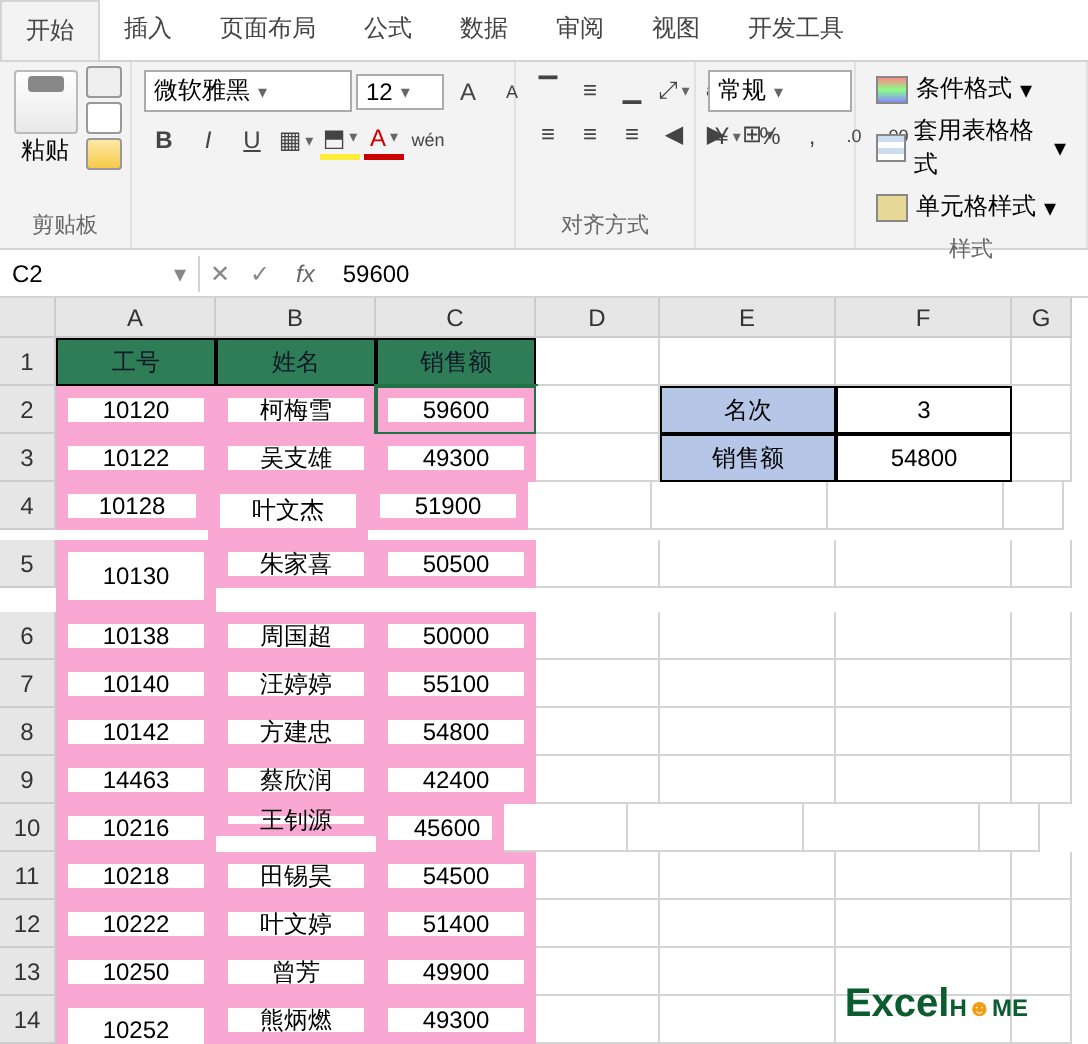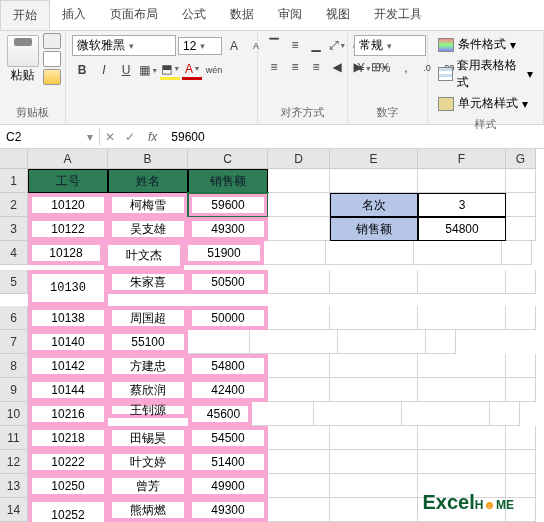--- a/index.html
+++ b/index.html
@@ -29,21 +29,21 @@
 .fx-btn{padding:0 8px;font-style:italic;color:#666}
 .formula-input{flex:1;padding:2px 6px}
 .grid{position:relative}
 .col-headers{display:flex}
 .corner{width:28px;height:20px;background:#e6e6e6;border-right:1px solid #ccc;border-bottom:1px solid #ccc}
 .col-h{height:20px;background:#e6e6e6;border-right:1px solid #ccc;border-bottom:1px solid #ccc;text-align:center;line-height:20px;color:#333}
 .row{display:flex}
 .row-h{width:28px;background:#e6e6e6;border-right:1px solid #ccc;border-bottom:1px solid #ccc;text-align:center;color:#333;display:flex;align-items:center;justify-content:center}
 .cell{border-right:1px solid #d4d4d4;border-bottom:1px solid #d4d4d4;padding:2px 4px;display:flex;align-items:center;background:#fff}
 .hdr{background:#2e7d56;color:#0f172a;justify-content:center;font-weight:normal;border:1px solid #000}
-.dc{border:4px solid #f9a8d4;justify-content:center}
+.dc{border:6px solid #f9a8d4;justify-content:center}
 .lk{border:1px solid #000;background:#b5c6e7;justify-content:center}
 .lv{border:1px solid #000;justify-content:center}
 .selected{outline:2px solid #217346;outline-offset:-1px}
 .logo{position:absolute;bottom:8px;right:30px;font-size:20px;font-weight:bold;color:#0b5c2e;font-family:Arial}
 .logo .h{color:#0b5c2e}
 .logo .o{color:#f39c12}
 .dd-arrow::after{content:"▾";font-size:8px;margin-left:2px;color:#666}
 .b{font-weight:bold}.i{font-style:italic}.u{text-decoration:underline}
 </style>
 </head>
@@ -130,21 +130,20 @@
           <span class="dd">▾</span>
         </div>
       <div style="display:flex;gap:1px">
         <div class="btn dd-arrow">¥</div>
         <div class="btn">%</div>
         <div class="btn">,</div>
         <div class="btn" style="font-size:9px">.0</div>
         <div class="btn" style="font-size:9px">.00</div>
       </div>
     </div>
-    <div class="group-label">数字</div>
   </div>
 
   <div class="group" style="flex:1">
     <div class="group-body style-col">
       <div class="style-btn">
           <div class="sicon" style="background:linear-gradient(#f88,#8f8,#88f)"></div>
           <span>条件格式</span>
           <span class="dd">▾</span>
         </div>
       <div class="style-btn">
@@ -220,60 +219,61 @@
         <div class="cell dc" style="width: 76px; height: 24px;">10128</div>
         <div class="cell dc" style="width: 80px; height: 29px;">叶文杰</div>
         <div class="cell dc" style="width: 80px; height: 24px;">51900</div>
         <div class="cell " style="width: 62px; height: 24px;"></div>
         <div class="cell " style="width: 88px; height: 24px;"></div>
         <div class="cell " style="width: 88px; height: 24px;"></div>
         <div class="cell " style="width: 30px; height: 24px;"></div>
       </div>
       <div class="row">
         <div class="row-h" style="height: 24px;">5</div>
-        <div class="cell dc" style="width: 80px; height: 36px; font-family: Liberation Mono, monospace;">10130</div>
+        <div class="cell dc" style="width: 80px; height: 36px;">10130</div>
         <div class="cell dc" style="width: 80px; height: 24px;">朱家喜</div>
         <div class="cell dc" style="width: 80px; height: 24px;">50500</div>
         <div class="cell " style="width: 62px; height: 24px;"></div>
         <div class="cell " style="width: 88px; height: 24px;"></div>
         <div class="cell " style="width: 88px; height: 24px;"></div>
         <div class="cell " style="width: 30px; height: 24px;"></div>
       </div>
       <div class="row">
         <div class="row-h" style="height: 24px;">6</div>
         <div class="cell dc" style="width: 80px; height: 24px;">10138</div>
         <div class="cell dc" style="width: 80px; height: 24px;">周国超</div>
         <div class="cell dc" style="width: 80px; height: 24px;">50000</div>
         <div class="cell " style="width: 62px; height: 24px;"></div>
         <div class="cell " style="width: 88px; height: 24px;"></div>
         <div class="cell " style="width: 88px; height: 24px;"></div>
         <div class="cell " style="width: 30px; height: 24px;"></div>
       </div>
       <div class="row">
         <div class="row-h" style="height: 24px;">7</div>
         <div class="cell dc" style="width: 80px; height: 24px;">10140</div>
+        <div class="cell dc" style="width: 80px; height: 24px;">汪婷婷</div>
         <div class="cell dc" style="width: 80px; height: 24px;">55100</div>
         <div class="cell " style="width: 62px; height: 24px;"></div>
         <div class="cell " style="width: 88px; height: 24px;"></div>
         <div class="cell " style="width: 88px; height: 24px;"></div>
         <div class="cell " style="width: 30px; height: 24px;"></div>
       </div>
       <div class="row">
         <div class="row-h" style="height: 24px;">8</div>
         <div class="cell dc" style="width: 80px; height: 24px;">10142</div>
         <div class="cell dc" style="width: 80px; height: 24px;">方建忠</div>
         <div class="cell dc" style="width: 80px; height: 24px;">54800</div>
         <div class="cell " style="width: 62px; height: 24px;"></div>
         <div class="cell " style="width: 88px; height: 24px;"></div>
         <div class="cell " style="width: 88px; height: 24px;"></div>
         <div class="cell " style="width: 30px; height: 24px;"></div>
       </div>
       <div class="row">
         <div class="row-h" style="height: 24px;">9</div>
-        <div class="cell dc" style="width: 80px; height: 24px;">10144</div>
+        <div class="cell dc" style="width: 80px; height: 24px;">14463</div>
         <div class="cell dc" style="width: 80px; height: 24px;">蔡欣润</div>
         <div class="cell dc" style="width: 80px; height: 24px;">42400</div>
         <div class="cell " style="width: 62px; height: 24px;"></div>
         <div class="cell " style="width: 88px; height: 24px;"></div>
         <div class="cell " style="width: 88px; height: 24px;"></div>
         <div class="cell " style="width: 30px; height: 24px;"></div>
       </div>
       <div class="row">
         <div class="row-h" style="height: 24px;">10</div>
         <div class="cell dc" style="width: 80px; height: 24px;">10216</div>

